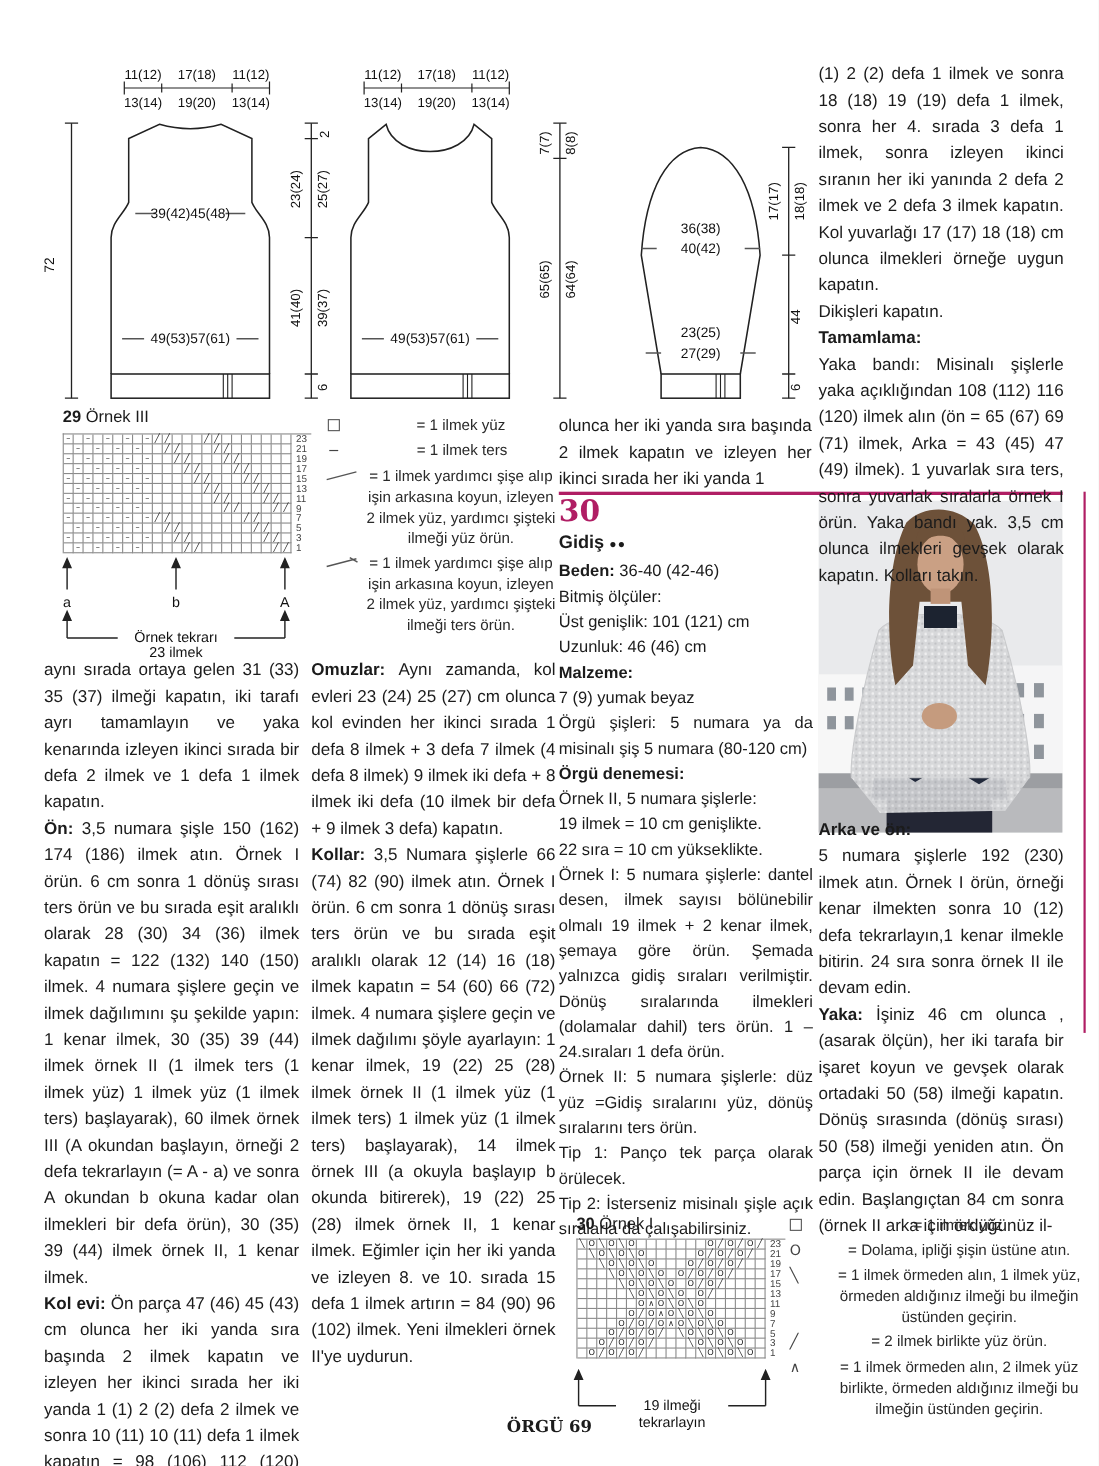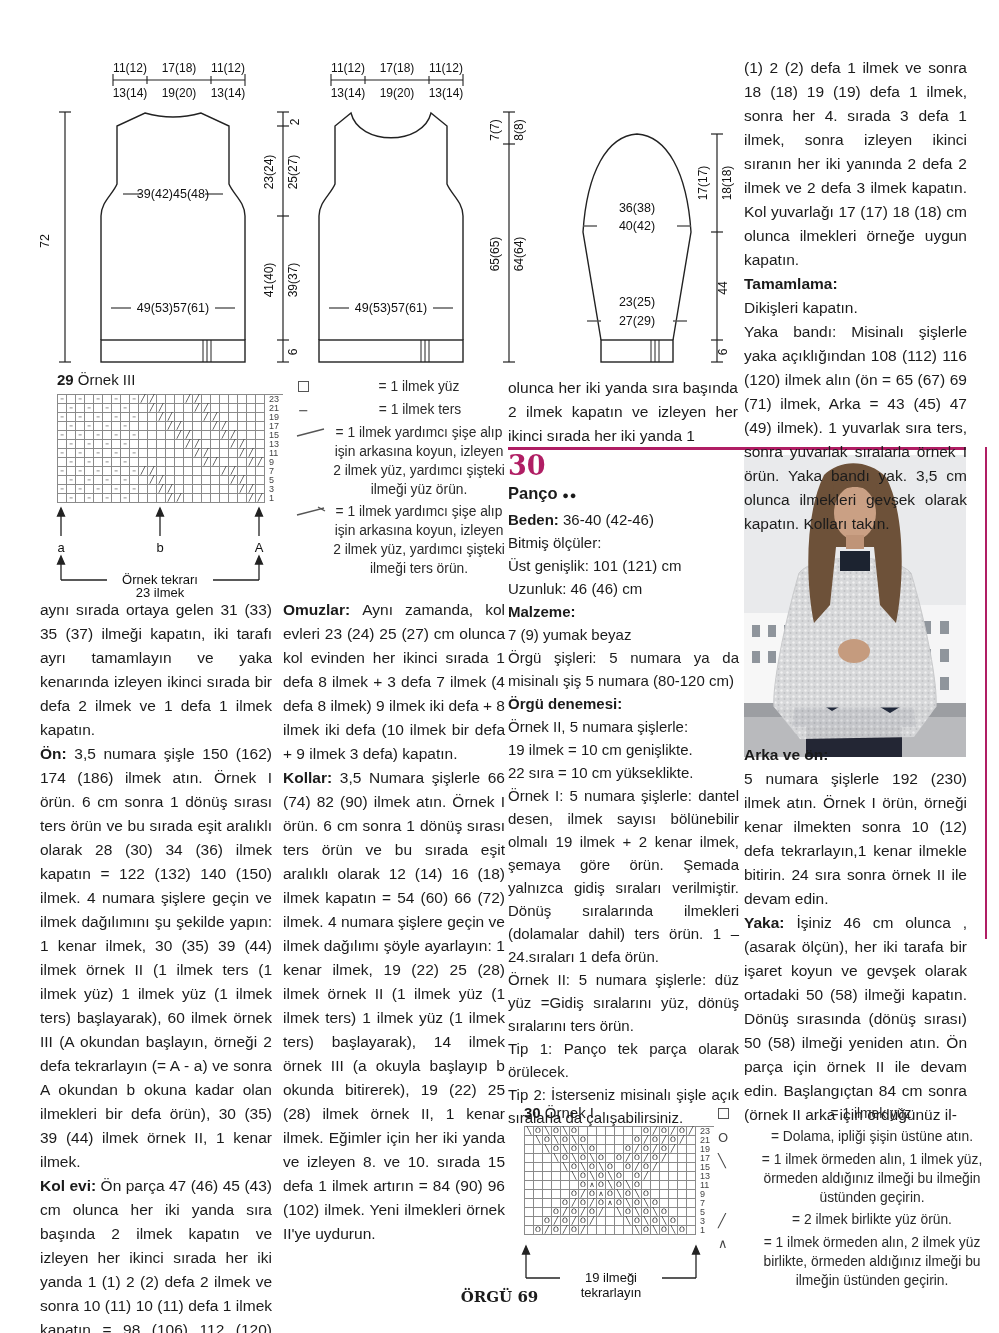--- a/index.html
+++ b/index.html
@@ -540,21 +540,21 @@
   <div class="abs" style="left:508px;top:376px;width:230px;">
     <p class="par">olunca her iki yanda sıra başında 2 ilmek kapatın ve izleyen her ikinci sırada her iki yanda 1</p>
   </div>
 
   <div class="abs rule" style="left:508px;top:447px;width:458px;height:3px;"></div>
   <div class="abs rule" style="left:985px;top:447px;width:2px;height:492px;"></div>
 
   <div class="abs" style="left:508px;top:452px;width:231px;">
     <div class="sec30-num">30</div>
     <div class="sec30-title">
-      <b>Panço</b>
+      <b>Gidiş</b>
       <span class="dots">●●</span>
     </div>
     <div id="sec30-lines">
         <p class="s30line"><b>Beden: </b><span>36-40 (42-46)</span></p>
         <p class="s30line"><b></b><span>Bitmiş ölçüler:</span></p>
         <p class="s30line"><b></b><span>Üst genişlik: 101 (121) cm</span></p>
         <p class="s30line"><b></b><span>Uzunluk: 46 (46) cm</span></p>
         <p class="s30line"><b>Malzeme:</b><span></span></p>
         <p class="s30line"><b></b><span>7 (9) yumak beyaz</span></p>
         <p class="s30line"><b></b><span>Örgü şişleri: 5 numara ya da misinalı şiş 5 numara (80-120 cm)</span></p>
@@ -611,22 +611,22 @@
       <ellipse cx="110" cy="196" rx="16" ry="12" fill="#c59b7e"></ellipse>
       <path d="M80,20 C60,60 62,130 70,168 L86,150 L92,92 L130,92 L136,150 L152,168 C160,128 162,60 142,22 C124,4 96,4 80,20 Z" fill="#6d5139"></path>
       <ellipse cx="111" cy="58" rx="21" ry="27" fill="#caa084"></ellipse>
       <path d="M90,30 C96,18 126,18 132,30 C134,40 130,44 128,38 C120,30 102,30 94,38 C92,44 88,40 90,30 Z" fill="#6d5139"></path>
       <rect x="102" y="80" width="18" height="14" fill="#bf9478"></rect>
     </g>
   </svg>
 
   <div class="abs" style="left:744px;top:56px;width:223px;">
     <p class="par"><b></b><span>(1) 2 (2) defa 1 ilmek ve sonra 18 (18) 19 (19) defa 1 ilmek, sonra her 4. sırada 3 defa 1 ilmek, sonra izleyen ikinci sıranın her iki yanında 2 defa 2 ilmek ve 2 defa 3 ilmek kapatın. Kol yuvarlağı 17 (17) 18 (18) cm olunca ilmekleri örneğe uygun kapatın.</span></p>
+    <p class="par"><b></b><span>Dikişleri kapatın.</span></p>
     <p class="par"><b>Tamamlama:</b><span></span></p>
-    <p class="par"><b></b><span>Dikişleri kapatın.</span></p>
     <p class="par"><b></b><span>Yaka bandı: Misinalı şişlerle yaka açıklığından 108 (112) 116 (120) ilmek alın (ön = 65 (67) 69 (71) ilmek, Arka = 43 (45) 47 (49) ilmek).  1 yuvarlak sıra ters, sonra yuvarlak sıralarla örnek I örün. Yaka bandı yak. 3,5 cm olunca ilmekleri gevşek olarak kapatın. Kolları takın.</span></p>
   </div>
 
   <div class="abs" style="left:744px;top:743px;width:223px;">
     <p class="par"><b>Arka ve ön:</b><span></span></p>
     <p class="par"><b></b><span>5 numara şişlerle 192 (230) ilmek atın. Örnek I örün, örneği kenar ilmekten sonra 10 (12) defa tekrarlayın,1 kenar ilmekle bitirin. 24 sıra sonra örnek II ile devam edin.</span></p>
     <p class="par"><b>Yaka: </b><span>İşiniz 46 cm olunca , (asarak ölçün), her iki tarafa bir işaret koyun ve gevşek olarak ortadaki 50 (58) ilmeği kapatın. Dönüş sırasında (dönüş sırası) 50 (58) ilmeği yeniden atın. Ön parça için örnek II ile devam edin. Başlangıçtan 84 cm sonra (örnek II arka için ördüğünüz il-</span></p>
   </div>
 
   <div class="abs" style="left:40px;top:598px;width:232px;">

